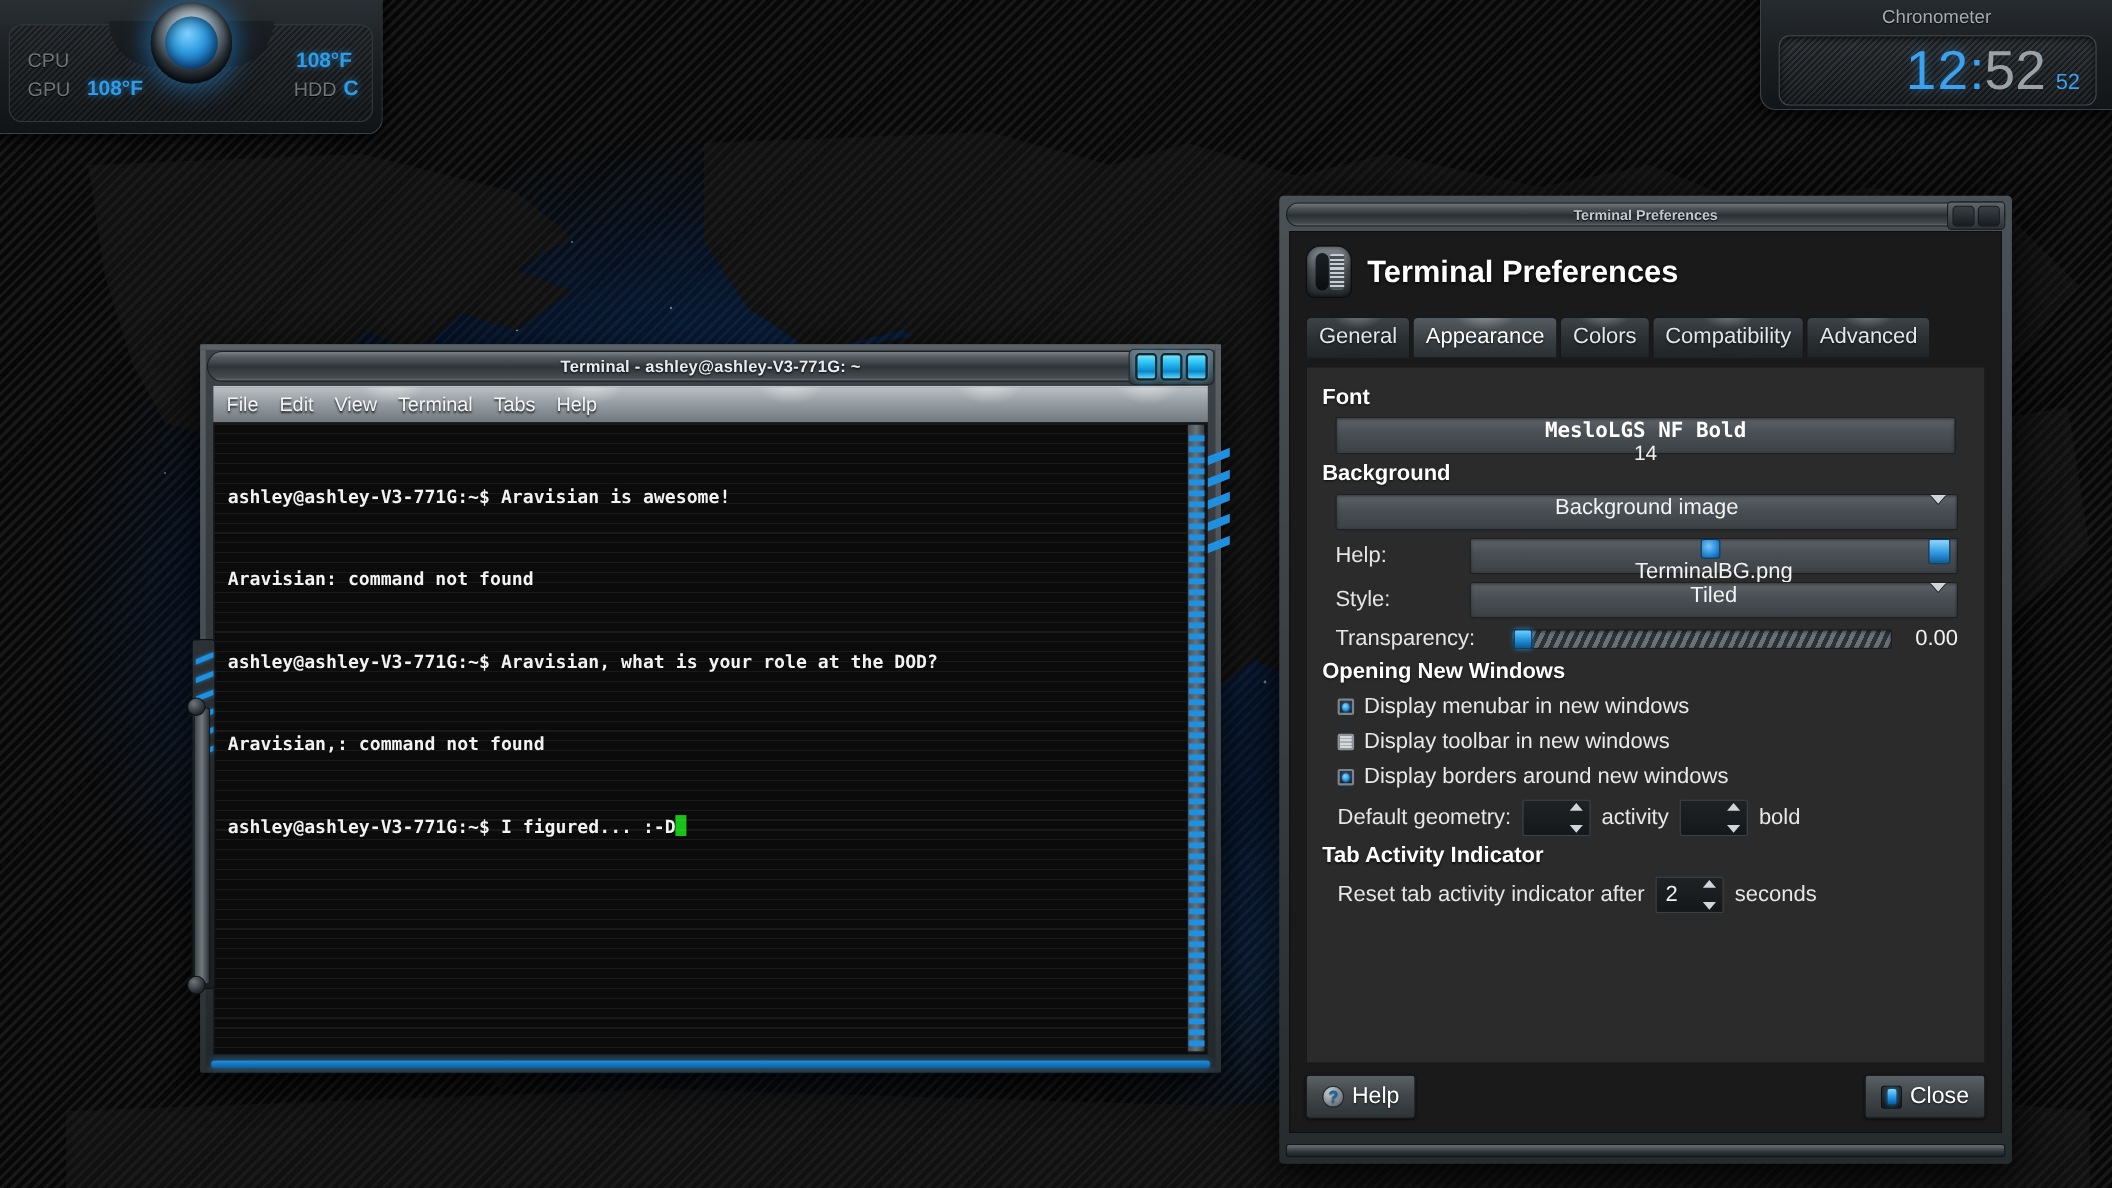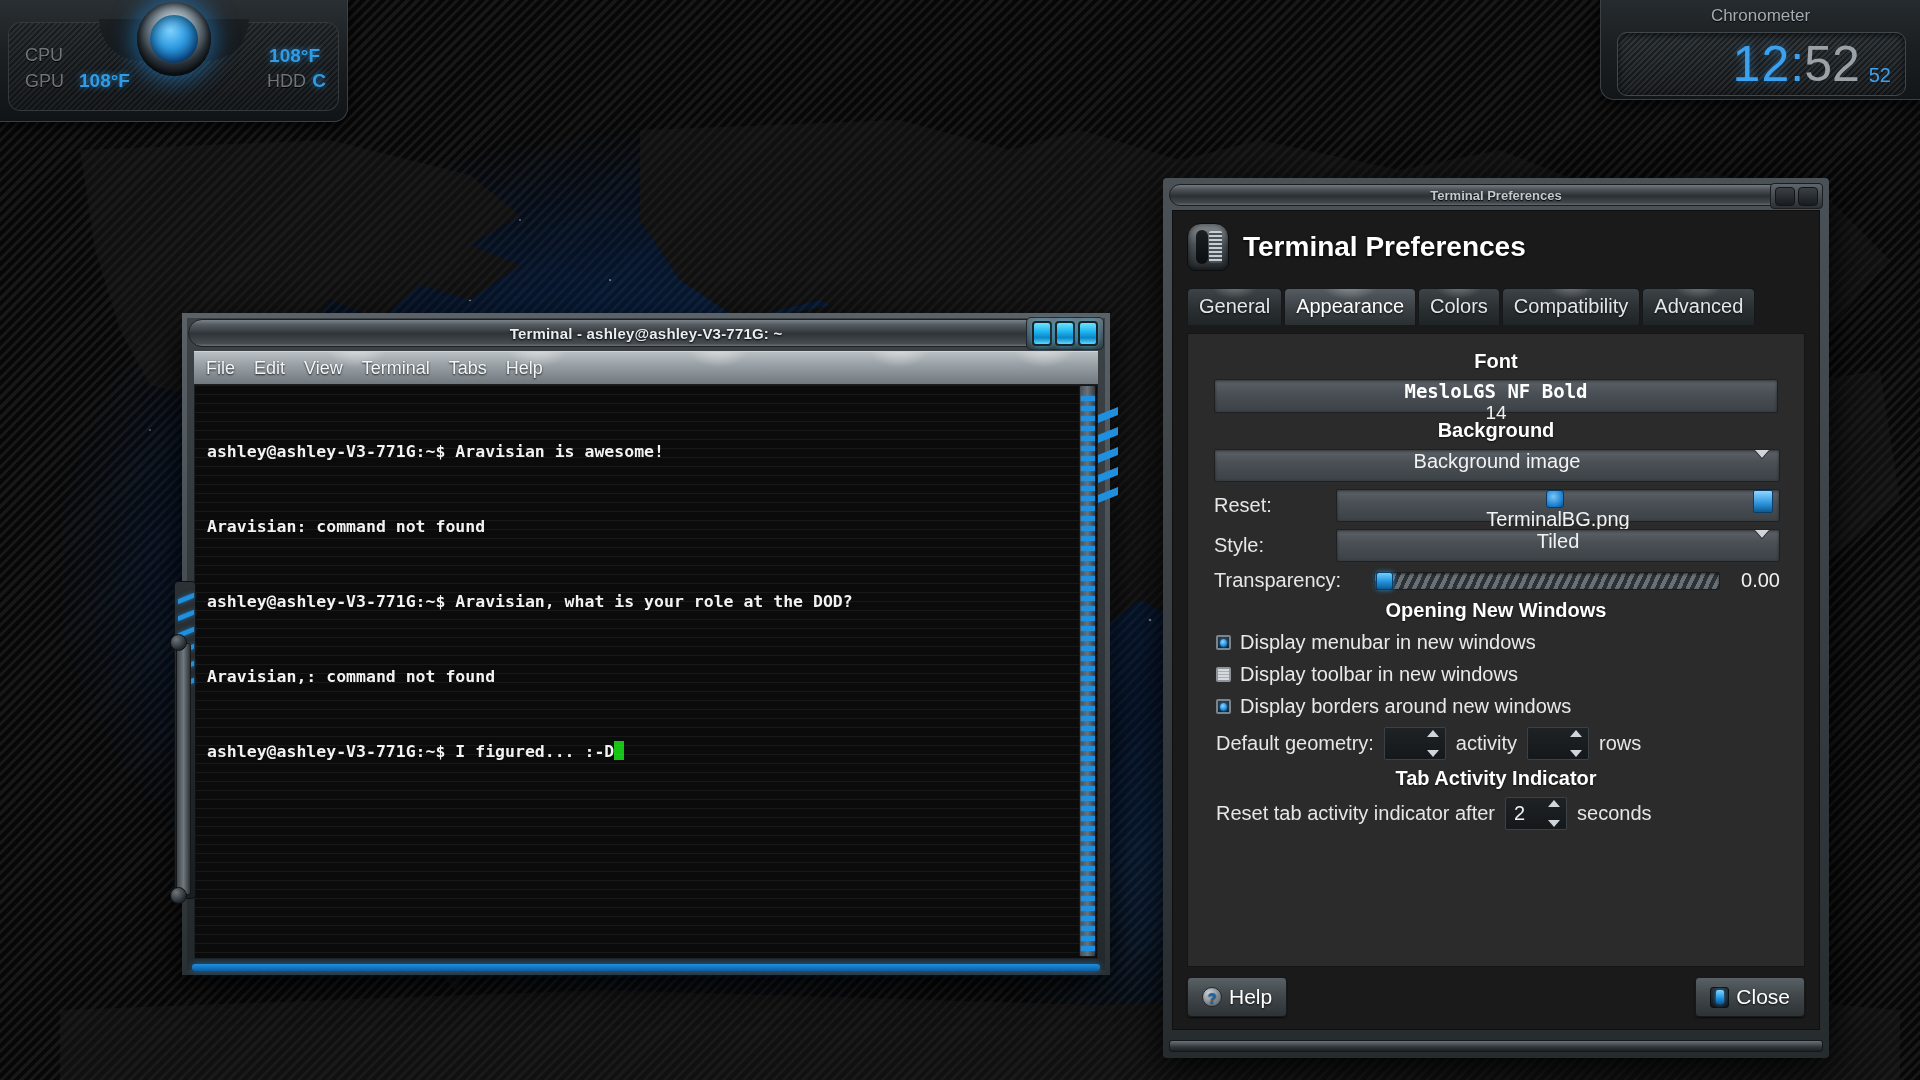--- a/index.html
+++ b/index.html
@@ -316,21 +316,21 @@
   }
   #prefs-panel {
     position: absolute; left: 14px; right: 14px; top: 122px; bottom: 62px;
     background: #2b2b2b;
     border: 1px solid #151515;
     padding: 10px 14px;
     overflow: hidden;
   }
   .section-title {
     color: #fff; font-size: 20px; font-weight: bold;
-    margin: 6px 0 6px 0; text-shadow: 0 1px 2px rgba(0,0,0,.7); text-align: center;
+    margin: 6px 0 6px 0; text-shadow: 0 1px 2px rgba(0,0,0,.7);
   }
   .field-row { display: flex; align-items: center; gap: 10px; margin: 7px 0; }
   .field-label { color: #e6e6e6; font-size: 20px; }
   .sunken {
     background: linear-gradient(180deg,#5c6267 0%, #4a5055 40%, #3b4145 100%);
     border: 1px solid #1d2124;
     box-shadow: inset 0 1px 3px rgba(0,0,0,.5);
     border-radius: 2px;
     flex-direction: column;
   }
@@ -686,21 +686,21 @@
       </div>
 
       <div class="section-title">Background</div>
       <div class="field-row" style="margin-left:12px;margin-right:10px;">
         <div class="combo sunken">
           <span>Background image</span>
           <span class="arrow"></span>
         </div>
       </div>
       <div class="field-row" style="margin-left:12px;margin-right:10px;">
-        <span class="field-label" style="width:112px;">Reset:</span>
+        <span class="field-label" style="width:112px;">Help:</span>
         <div class="combo sunken">
           <span class="fileicon"></span>
           <span>TerminalBG.png</span>
           <span class="copybtn"></span>
         </div>
       </div>
       <div class="field-row" style="margin-left:12px;margin-right:10px;">
         <span class="field-label" style="width:112px;">Style:</span>
         <div class="combo sunken">
           <span>Tiled</span>
@@ -738,21 +738,21 @@
           </span>
         </div>
         <span class="field-label">activity</span>
         <div class="spinner">
           <span></span>
           <span class="spin-btns">
             <span class="spin-up"></span>
             <span class="spin-dn"></span>
           </span>
         </div>
-        <span class="field-label">rows</span>
+        <span class="field-label">bold</span>
       </div>
 
       <div class="section-title">Tab Activity Indicator</div>
       <div class="field-row" style="margin-left:14px;">
         <span class="field-label">Reset tab activity indicator after</span>
         <div class="spinner">
           <span>2</span>
           <span class="spin-btns">
             <span class="spin-up"></span>
             <span class="spin-dn"></span>

